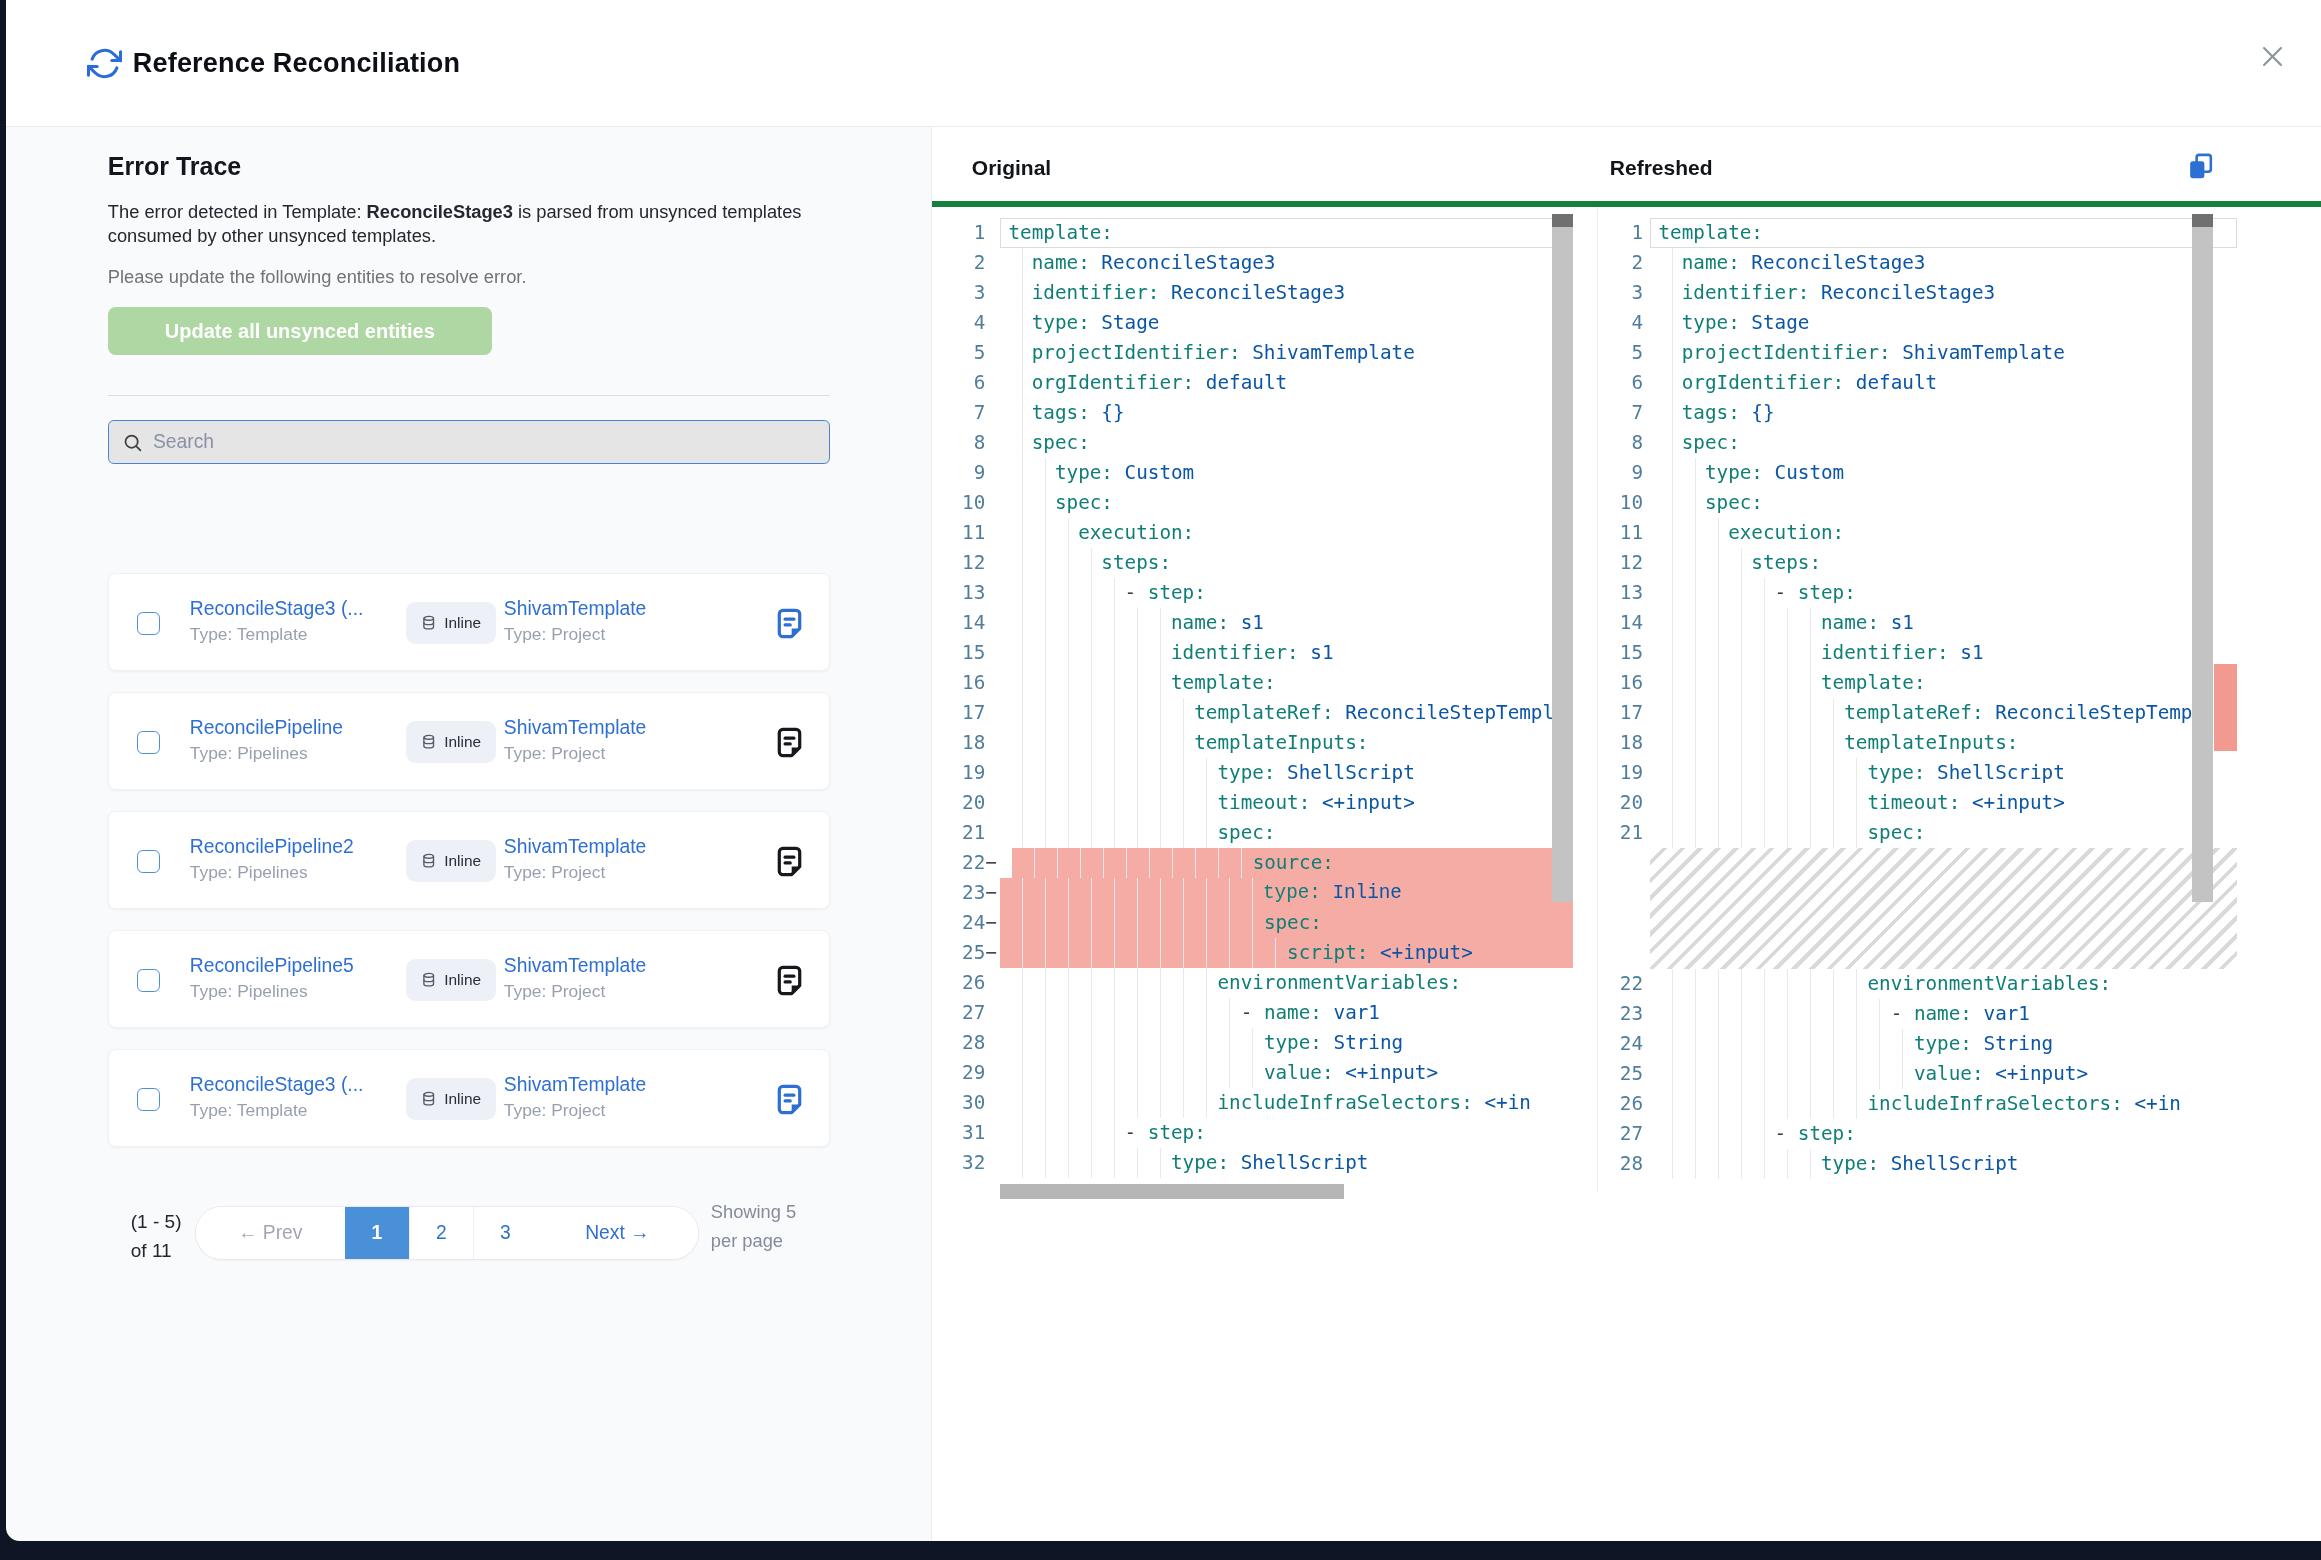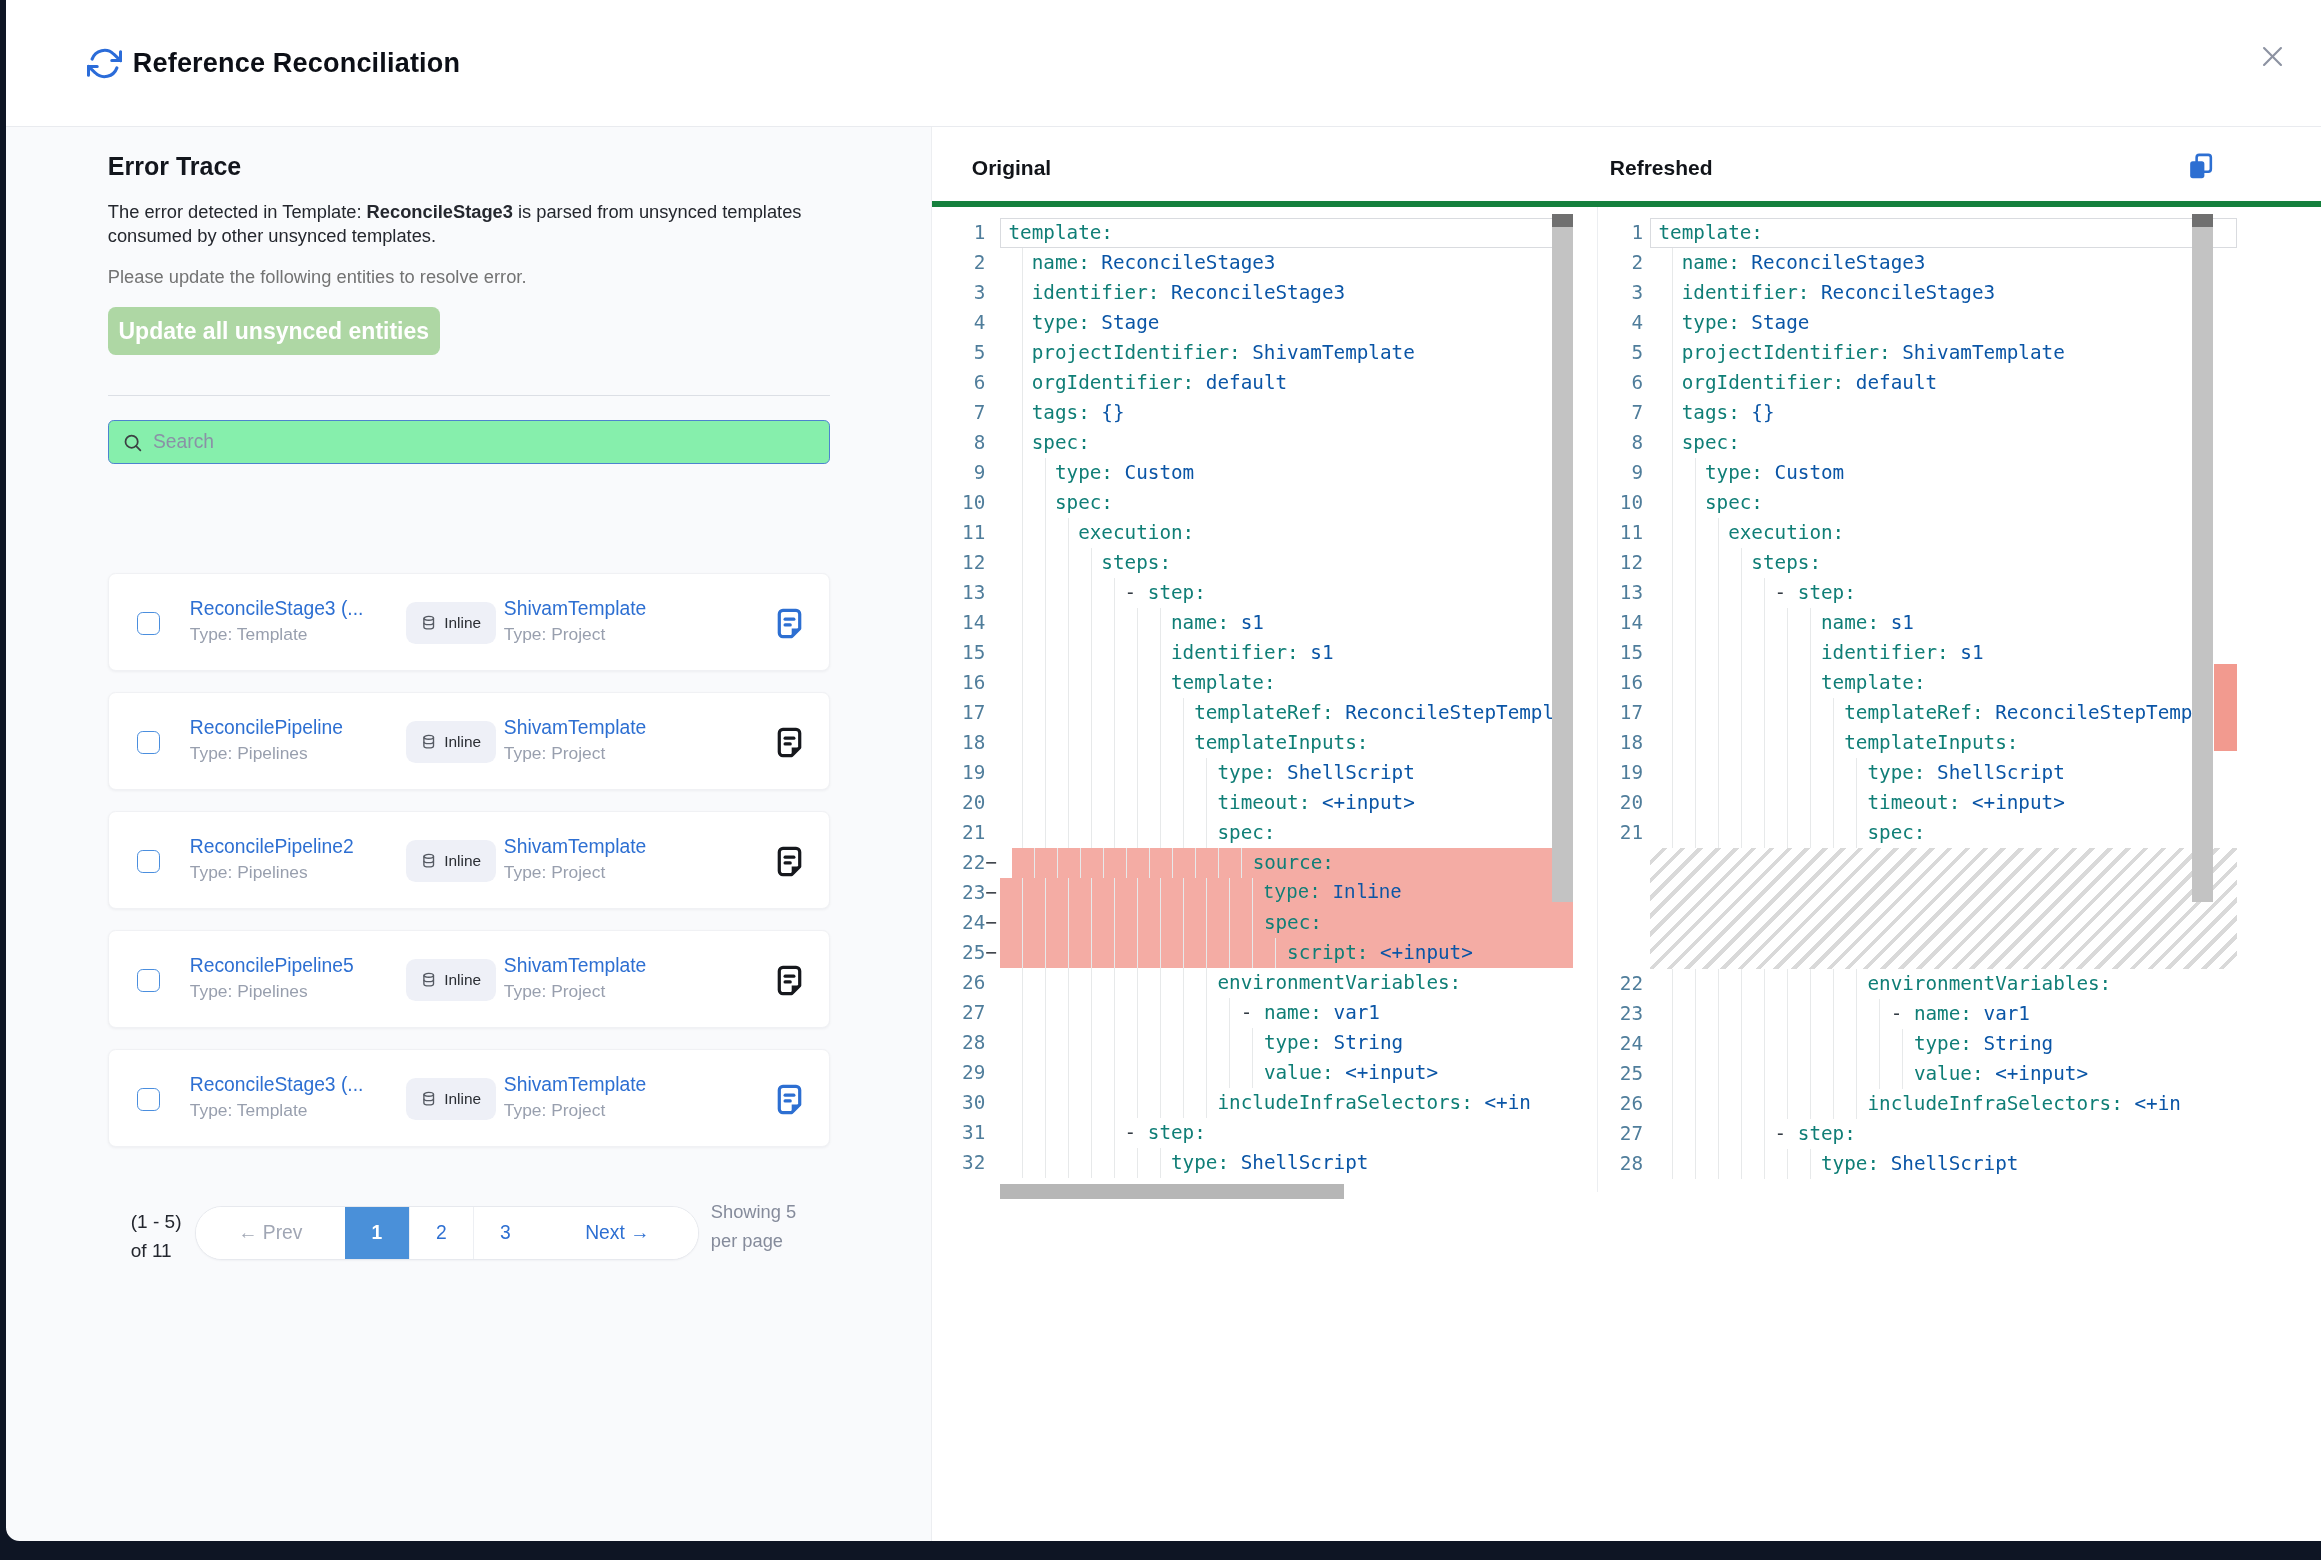--- a/index.html
+++ b/index.html
@@ -16,25 +16,25 @@
   .hdr{position:absolute;left:0;top:0;width:100%;height:127px;background:#fff;border-bottom:1px solid #e9ebef;}
   .hdr .sync{position:absolute;left:81px;top:46px;width:35px;height:35px;color:#2b6cd9;}
   .hdr h1{position:absolute;left:127px;top:48px;font-size:27px;font-weight:700;color:#0c0f16;letter-spacing:0.2px;}
   .close-btn{position:absolute;left:2250px;top:41px;width:33px;height:33px;background:none;border:none;cursor:pointer;color:#8d93a2;}
   
   .left{position:absolute;left:102px;top:127px;width:722px;height:1414px;}
   .left h2{position:absolute;top:25px;left:0;font-size:25px;font-weight:700;color:#13161d;}
   .desc{position:absolute;top:73px;left:0;width:722px;font-size:18.3px;line-height:24px;color:#24272e;}
   .desc b{font-weight:700;}
   .desc2{position:absolute;top:139px;left:0;width:722px;font-size:18.3px;color:#737373;}
-  .update-btn{position:absolute;top:180px;left:0;width:332px;height:48px;background:var(--update_button_bg);
-    border:none;border-radius:7.7px;color:#fff;font-size:23px;font-weight:700;font-family:inherit;cursor:pointer;}
+  .update-btn{position:absolute;top:180px;left:0;width:384px;height:48px;background:var(--update_button_bg);
+    border:none;border-radius:7.7px;color:#fff;font-size:20px;font-weight:700;font-family:inherit;cursor:pointer;}
   .divider{position:absolute;top:268px;left:0;width:722px;height:1px;background:#dcdfe5;}
   .search{position:absolute;top:293px;left:0;width:722px;height:44px;border:1px solid #4d83cf;border-radius:5.8px;
-    background:#86efac;display:flex;align-items:center;padding:0 13.5px;gap:9.7px;}
+    background:#e5e5e5;display:flex;align-items:center;padding:0 13.5px;gap:9.7px;}
   .search input{border:none;background:transparent;outline:none;font-size:19.3px;color:#3c4250;width:100%;font-family:inherit;}
   .search input::placeholder{color:#8a91a6;}
   .search svg{flex:0 0 auto;color:#3c4043;}
   
   .thead{position:absolute;top:375px;left:0;width:722px;height:64px;font-size:16.4px;font-weight:700;color:#1d2028;letter-spacing:0.3px;}
   .thead span{position:absolute;top:0;line-height:18.3px;}
   .th-entity{left:81px;} .th-code{left:294px;width:79px;} .th-scope{left:395px;} .th-diff{left:663px;}
   
   .rows{position:absolute;top:446px;left:0;width:722px;}
   .row-card{position:relative;width:722px;height:98px;background:#fff;border:1px solid #f0f1f4;border-radius:7.7px;

